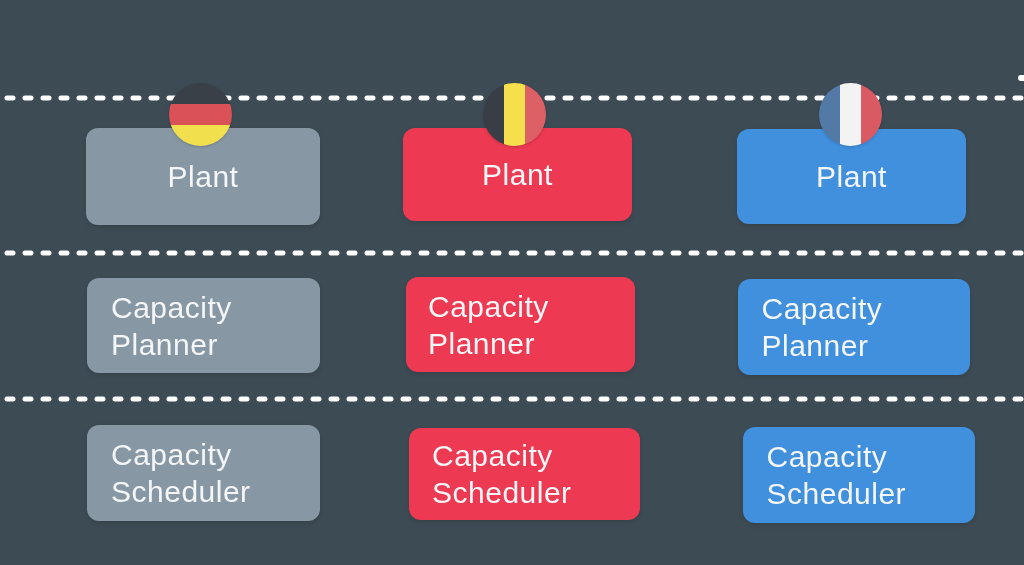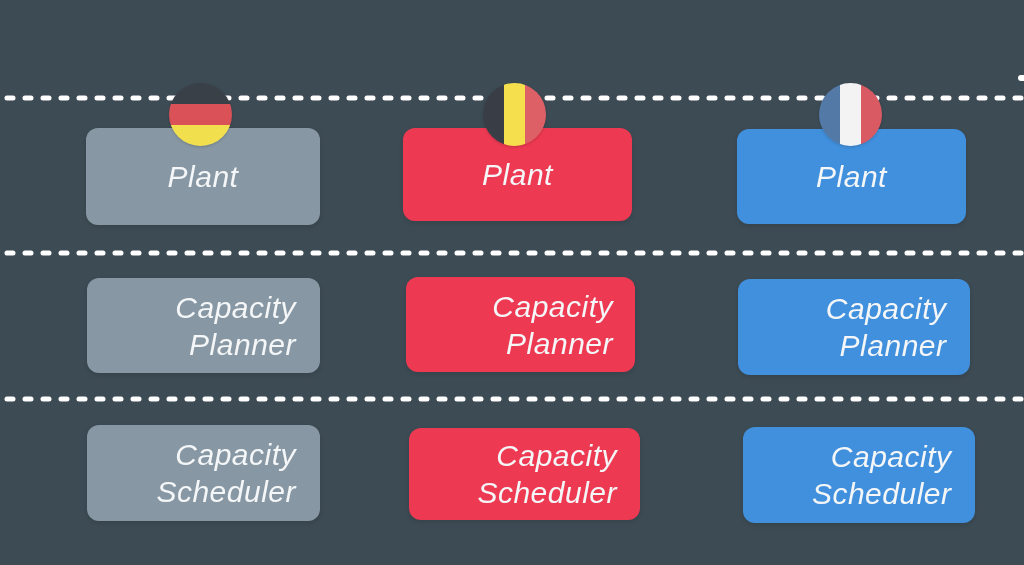--- a/index.html
+++ b/index.html
@@ -26,24 +26,23 @@
     border-radius: 12px;
     display: flex;
     align-items: center;
     justify-content: center;
     box-shadow: 0 2px 5px rgba(0,0,0,0.12);
   }
   .box-label {
     color: #f4f6f7;
     font-size: 30px;
     line-height: 37px;
-    text-align: right;
+    text-align: left;
     max-width: 185px;
     letter-spacing: 0.5px;
-    font-style: italic;
   }
   .flag {
     position: absolute;
     z-index: 3;
     width: 63px;
     height: 63px;
     border-radius: 50%;
     overflow: hidden;
     display: flex;
     box-shadow: 0 1px 3px rgba(0,0,0,0.18);

